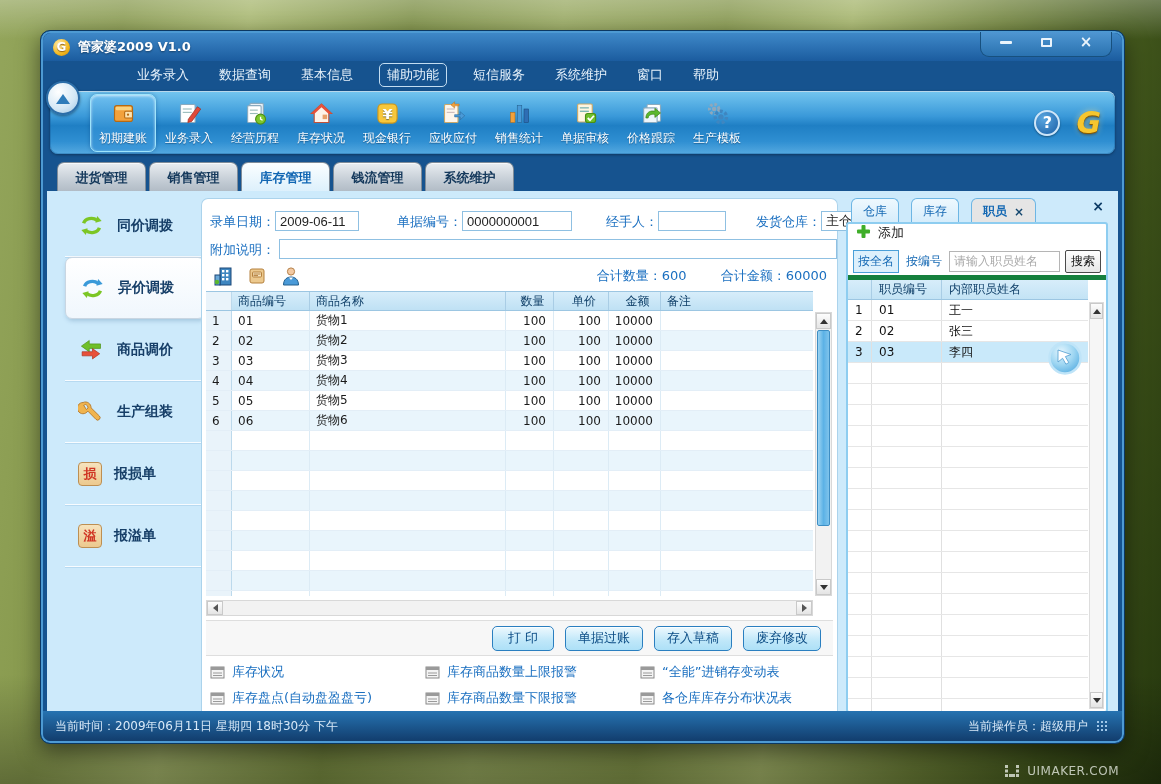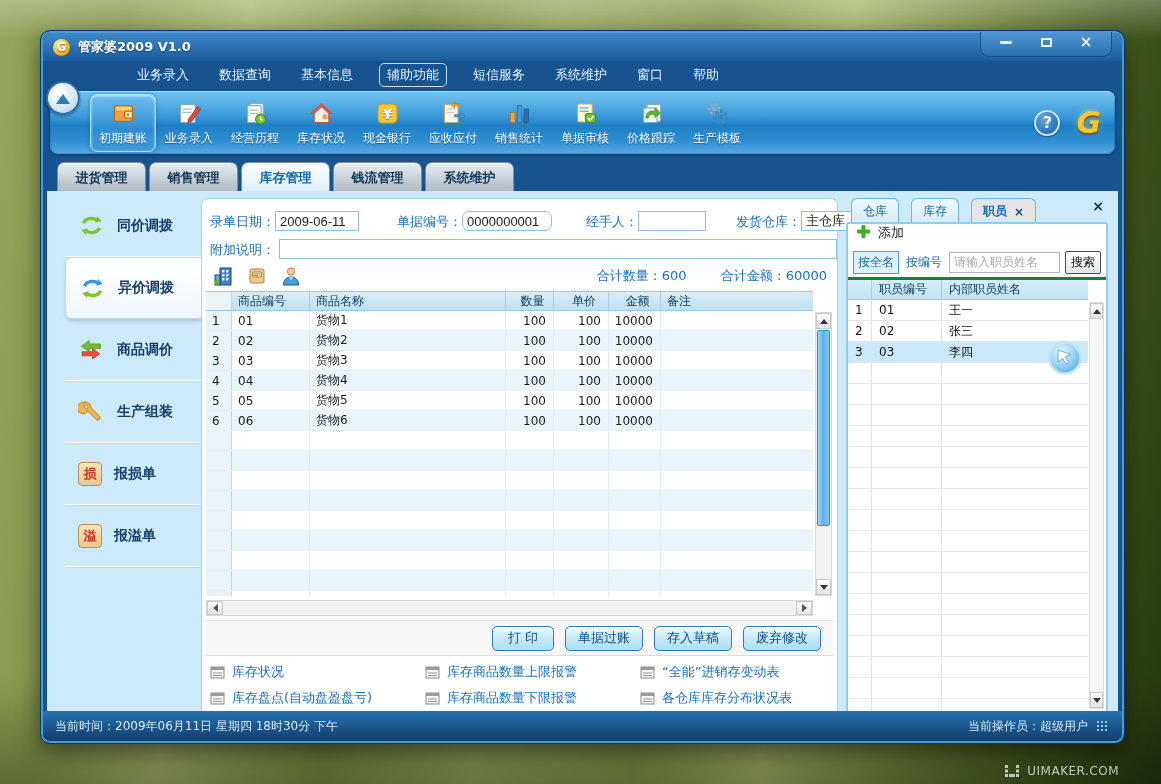--- a/index.html
+++ b/index.html
@@ -142,21 +142,21 @@
   .rp-tab { padding:4px 11px 2px; font-size:12px; color:#1468b3; background:linear-gradient(#eef8fe,#d6edfb);
     border:1px solid #6db6e4; border-bottom:none; border-radius:6px 6px 0 0; cursor:default; }
   .rp-tab.active { background:#e5e5e5; font-weight:bold; display:flex; align-items:center; gap:7px; }
   .rp-tab .x { color:#14476f; font-weight:bold; font-size:12px; }
   .rp-close { position:absolute; right:4px; top:0; color:#0d3c66; font-weight:bold; font-size:14px; cursor:default; }
   .rp-body { position:absolute; top:24px; left:0; right:0; bottom:0; background:#fff;
     border:2px solid #8ecdf0; border-radius:3px; overflow:hidden; }
   .rp-add { height:27px; display:flex; gap:7px; padding:0 8px; font-size:13px; color:#222; }
   .rp-add svg { width:15px; height:15px; }
   .rp-search { height:29px; display:flex; align-items:center; gap:5px; padding:0 5px 4px;
-    border-bottom:3px solid #15803d; }
+    border-bottom:5px solid #15803d; }
   .by-name { border:1px solid #4a9fd8; background:#ddf0fc; color:#1468b3; padding:2px 4px; font-size:12px; cursor:default; }
   .by-code { color:#1468b3; padding:2px 2px; font-size:12px; cursor:default; white-space:nowrap; }
   .rp-input { flex:1; height:21px; border:1px solid #b5b5b5; font-size:12px; padding:0 4px; min-width:20px; outline:none; }
   .rp-input::placeholder { color:#a9a9a9; }
   .search-btn { border:1px solid #4a4a4a; background:linear-gradient(#ffffff,#e6e6e6); font-size:12px;
     padding:2px 5px; border-radius:2px; color:#111; white-space:nowrap; cursor:default; }
   .rp-grid { position:absolute; left:0; right:18px; top:56px; bottom:0; font-size:12px; overflow:hidden; }
   .rp-head { display:flex; height:20px; background:linear-gradient(#d7edfa,#c3e3f5);
     border-bottom:1px solid #9cc6e2; color:#0f3f68; }
   .rp-head > div { display:flex; align-items:center; padding-left:7px; border-right:1px solid #a9cde5; }
@@ -364,21 +364,21 @@
         <span>报溢单</span>
       </div>
     </div>
 
     <div class="main-panel">
 
       <div class="form-row fr1">
         <span class="f-label">录单日期：</span>
         <input class="f-input" style="width: 84px;" value="2009-06-11">
         <span class="f-label" style="margin-left:38px">单据编号：</span>
-        <input class="f-input" style="width: 90px; border-radius: 7px;" value="0000000001">
+        <input class="f-input" style="width: 110px;" value="0000000001">
         <span class="f-label" style="margin-left:34px">经手人：</span>
         <input class="f-input" style="width: 68px;" value="">
         <span class="f-label" style="margin-left:30px">发货仓库：</span>
         <input class="f-input" style="width: 74px;" value="主仓库">
       </div>
       <div class="form-row fr2">
         <span class="f-label">附加说明：</span>
         <input class="f-input" style="flex: 1 1 0%; margin-left: 4px;" value="">
       </div>
 

